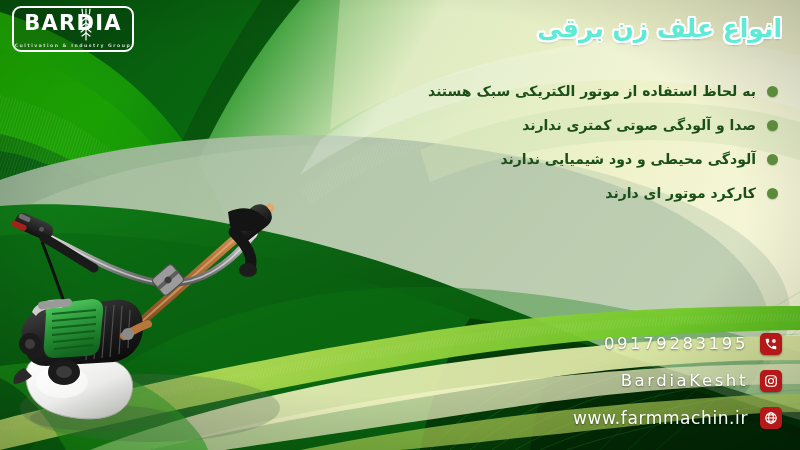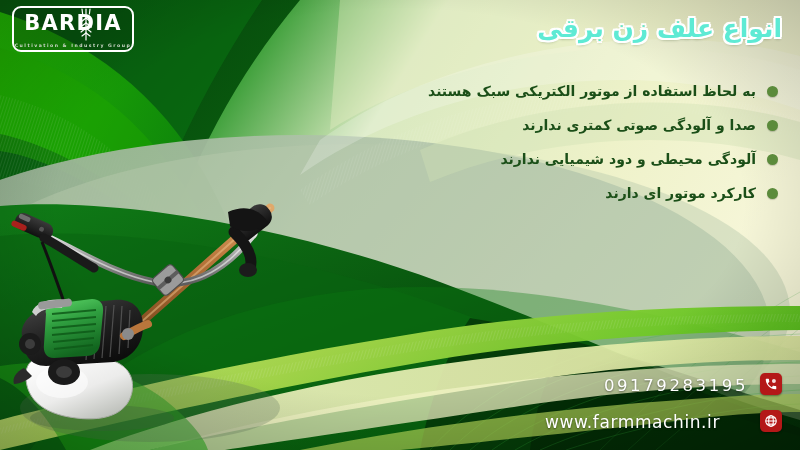--- a/index.html
+++ b/index.html
@@ -54,22 +54,22 @@
     background:#5b8b3b;flex:0 0 auto;margin-left:11px;
     box-shadow:0 1px 1px rgba(0,0,0,0.18);
   }
   .feature-text{
     color:#1b4f18;font-size:14px;font-weight:bold;
     white-space:nowrap;line-height:20px;
   }
 
   
   #contact{position:absolute;right:18px;bottom:18px;z-index:40;}
-  .contact-row{display:flex;align-items:flex-end;justify-content:flex-end;height:29px;margin-bottom:8px;}
-  .contact-row:last-child{margin-bottom:0;gap:28px;}
+  .contact-row{display:flex;align-items:center;justify-content:flex-end;height:29px;margin-bottom:8px;}
+  .contact-row:last-child{margin-bottom:0;}
   .ci{
     width:22px;height:22px;border-radius:5px;background:#b41818;
     display:flex;align-items:center;justify-content:center;
     flex:0 0 auto;box-shadow:0 1px 2px rgba(0,0,0,0.4);
   }
   .ci svg{display:block;}
   .contact-text{
     color:#ffffff;font-size:16.5px;letter-spacing:2.6px;
     font-weight:normal;white-space:nowrap;margin-right:12px;order:-1;
     text-align:right;
@@ -344,20 +344,30 @@
     <div class="contact-row">
       <span class="ci">
         <svg width="14" height="14" viewBox="0 0 24 24" fill="#ffffff">
           <path d="M6.6 10.8c1.4 2.8 3.8 5.1 6.6 6.6l2.2-2.2c.3-.3.7-.4 1-.2 1.2.4 2.4.6 3.6.6.6 0 1 .4 1 1V20c0 .6-.4 1-1 1C10.6 21 3 13.4 3 4c0-.6.4-1 1-1h3.5c.6 0 1 .4 1 1 0 1.3.2 2.5.6 3.6.1.4 0 .8-.2 1.1l-2.3 2.1z"></path>
           <circle cx="17" cy="7" r="3.4" fill="#ffffff" opacity="0.85"></circle>
         </svg>
       </span>
       <span class="contact-text">09179283195</span>
     </div>
 
+    <div class="contact-row">
+      <span class="ci">
+        <svg width="14" height="14" viewBox="0 0 24 24" fill="none" stroke="#ffffff" stroke-width="2">
+          <rect x="3" y="3" width="18" height="18" rx="5"></rect>
+          <circle cx="12" cy="12" r="4.3"></circle>
+          <circle cx="17.3" cy="6.7" r="1.2" fill="#ffffff" stroke="none"></circle>
+        </svg>
+      </span>
+      <span class="contact-text">BardiaKesht</span>
+    </div>
 
     <div class="contact-row">
       <span class="ci">
         <svg width="14" height="14" viewBox="0 0 24 24" fill="none" stroke="#ffffff" stroke-width="1.9">
           <circle cx="12" cy="12" r="9"></circle>
           <ellipse cx="12" cy="12" rx="4" ry="9"></ellipse>
           <line x1="3" y1="12" x2="21" y2="12"></line>
           <line x1="4.6" y1="6.6" x2="19.4" y2="6.6"></line>
           <line x1="4.6" y1="17.4" x2="19.4" y2="17.4"></line>
         </svg>

